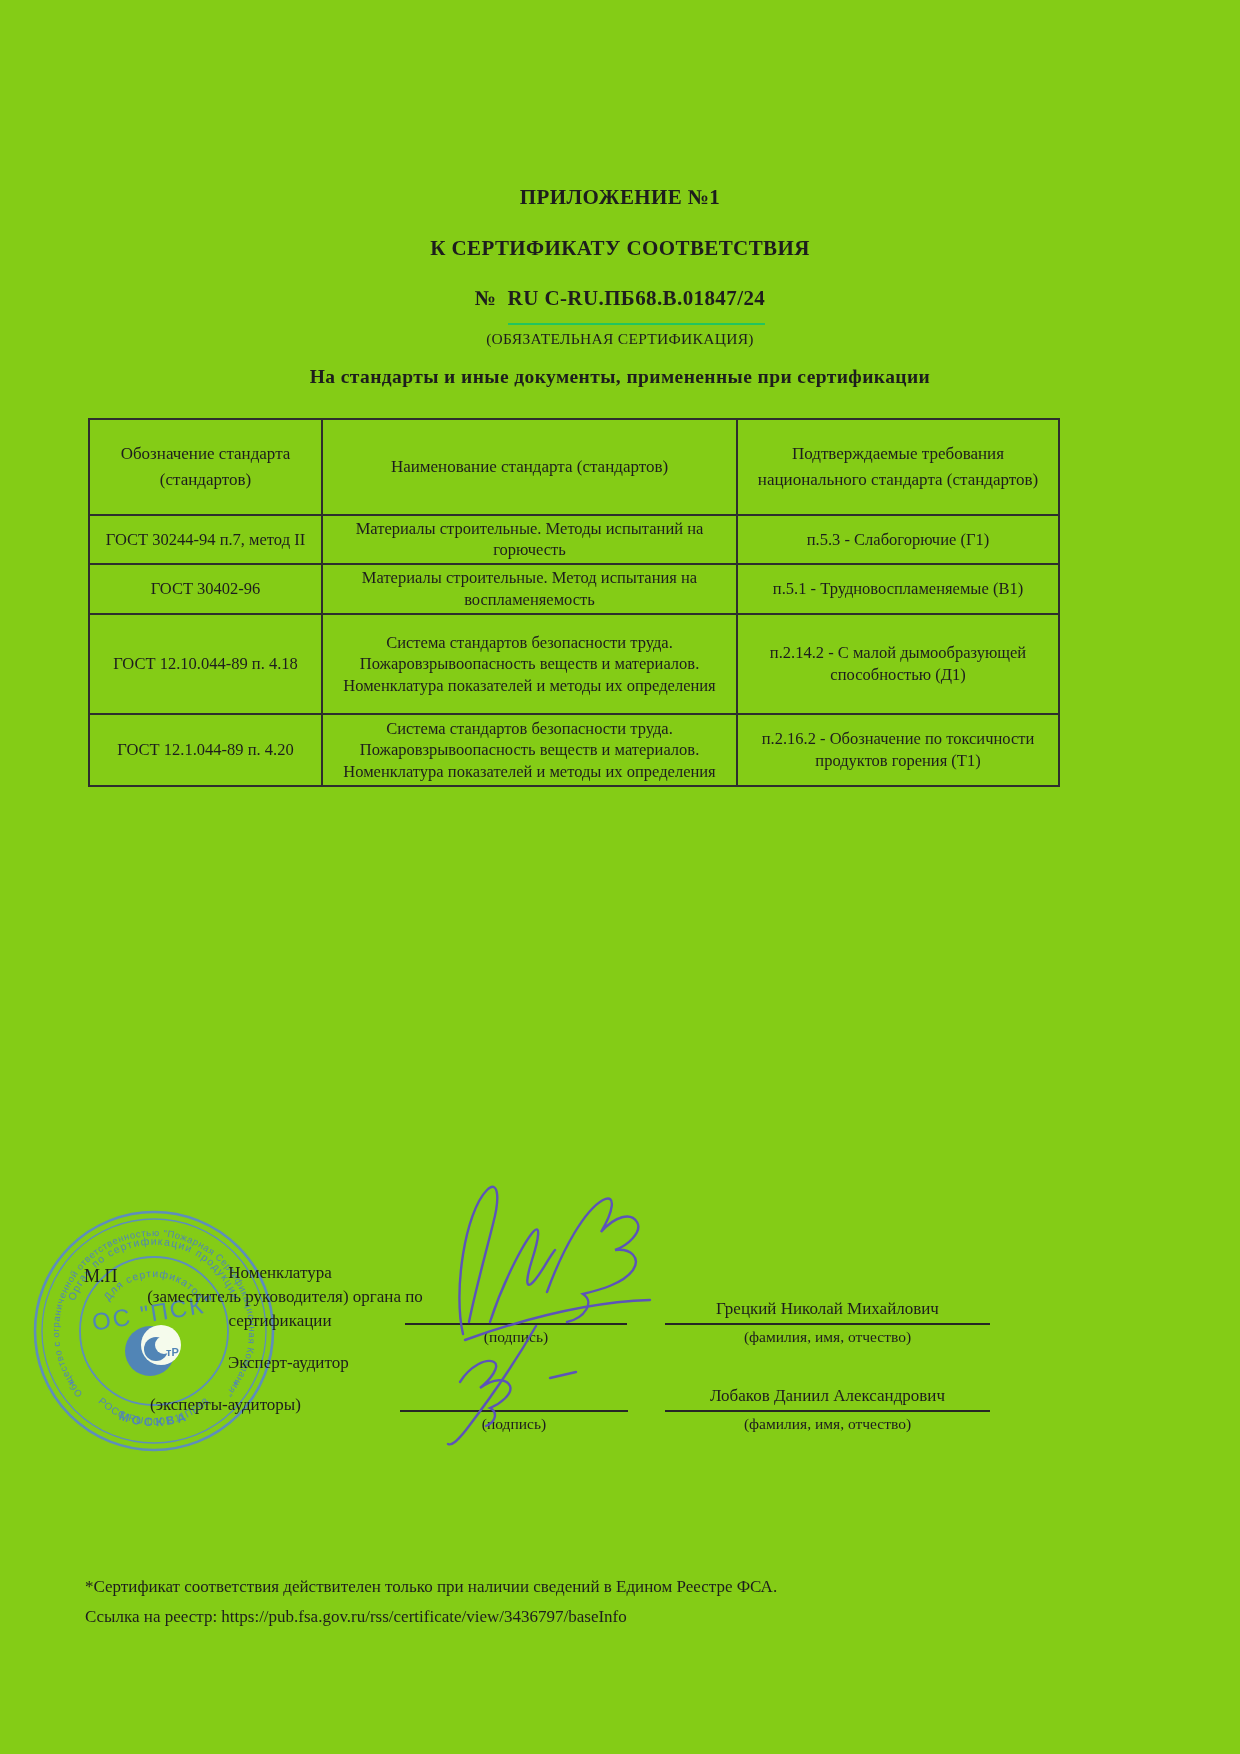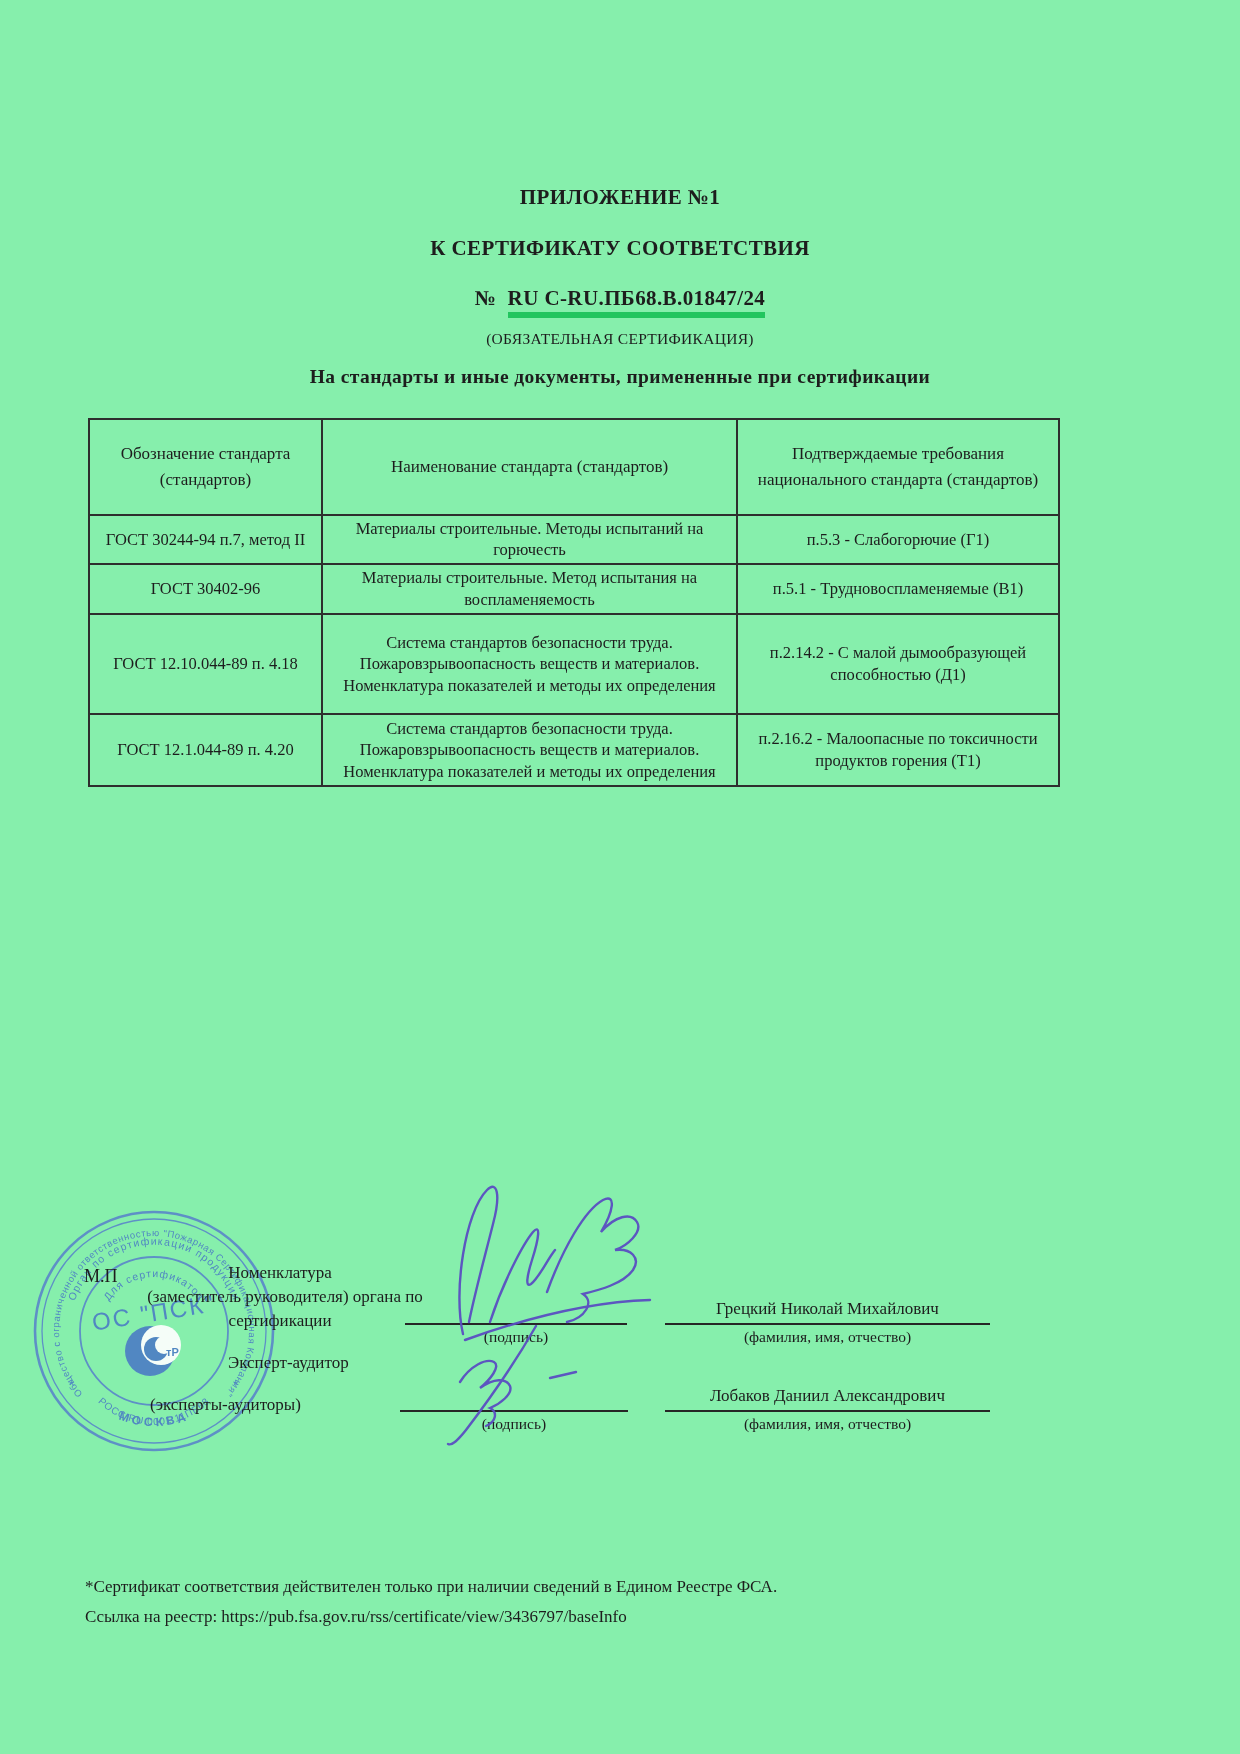--- a/index.html
+++ b/index.html
@@ -1,24 +1,24 @@
 <!DOCTYPE html>
 <html><head>
 <meta charset="utf-8">
 <style>
   html,body { margin:0; padding:0; background:#e8e8e8; }
   .page {
     position:relative; width:1240px; height:1754px; margin:0 auto;
-    background:#86efac; overflow:hidden;
+    background:#84cc16; overflow:hidden;
     font-family:"Liberation Serif","DejaVu Serif",serif; color:#1d1d1d;
   }
   .abs { position:absolute; }
   .ctr { text-align:center; }
   .hdr { left:0; width:1240px; text-align:center; font-weight:bold; font-size:21px; letter-spacing:0.4px; }
-  .underlined { border-bottom:6px solid #22c55e; padding-bottom:2px; }
+  .underlined { border-bottom:2px solid #22c55e; padding-bottom:13px; }
   .mandatory { left:0; width:1240px; text-align:center; font-size:15.5px; letter-spacing:0.3px; }
 
   table.std { position:absolute; left:88px; top:418px; width:970px;
     border-collapse:collapse; table-layout:fixed; }
   table.std td {
     border:2px solid #2e2e2e; text-align:center; vertical-align:middle;
     padding:2px 8px; font-size:16.5px; line-height:1.3;
   }
   table.std tr.h td { font-size:17px; line-height:1.55; }
 
@@ -69,21 +69,21 @@
       <td>п.5.1 - Трудновоспламеняемые (В1)</td>
     </tr>
     <tr style="height:100px;">
       <td>ГОСТ 12.10.044-89 п. 4.18</td>
       <td>Система стандартов безопасности труда. Пожаровзрывоопасность веществ и материалов. Номенклатура показателей и методы их определения</td>
       <td>п.2.14.2 - С малой дымообразующей способностью (Д1)</td>
     </tr>
     <tr style="height:72px;">
       <td>ГОСТ 12.1.044-89 п. 4.20</td>
       <td>Система стандартов безопасности труда. Пожаровзрывоопасность веществ и материалов. Номенклатура показателей и методы их определения</td>
-      <td>п.2.16.2 - Малоопасные по токсичности продуктов горения (Т1)</td>
+      <td>п.2.16.2 - Обозначение по токсичности продуктов горения (Т1)</td>
     </tr>
   </tbody>
     </table>
 
   <svg class="abs stampwrap" style="left:28px; top:1205px;" width="252" height="252" viewBox="0 0 252 252">
     <g fill="none" stroke="#5b89c9">
       <circle cx="126" cy="126" r="119" stroke-width="2.6"></circle>
       <circle cx="126" cy="126" r="112" stroke-width="1.3"></circle>
       <circle cx="126" cy="126" r="74" stroke-width="1.8"></circle>
     </g>

